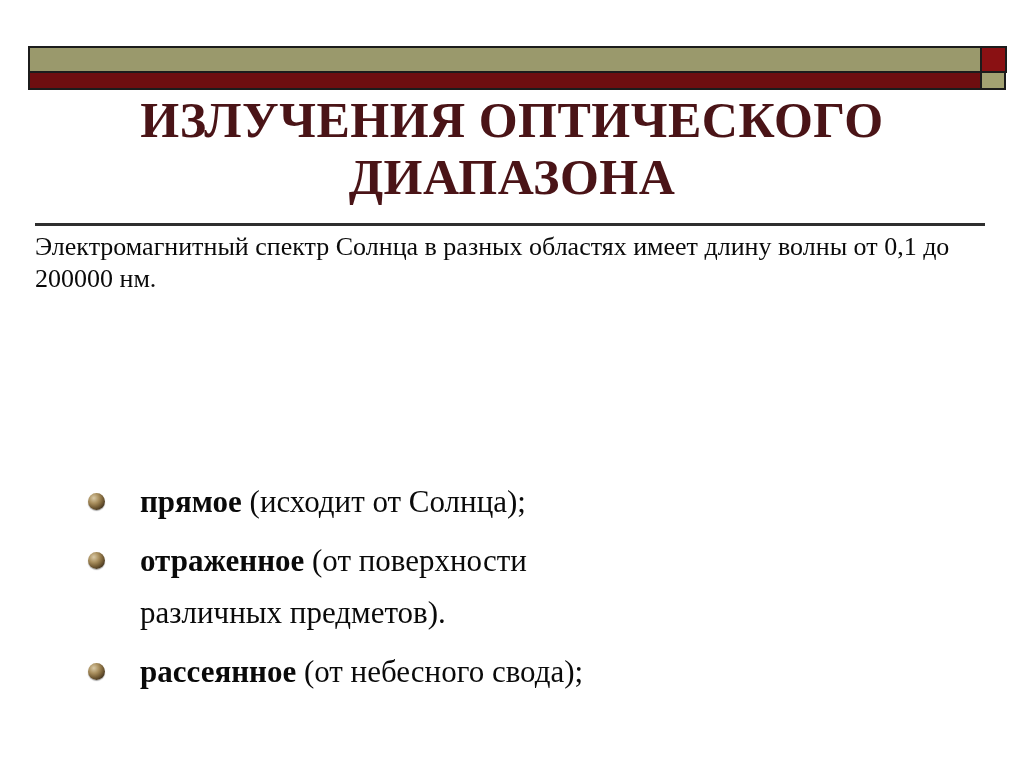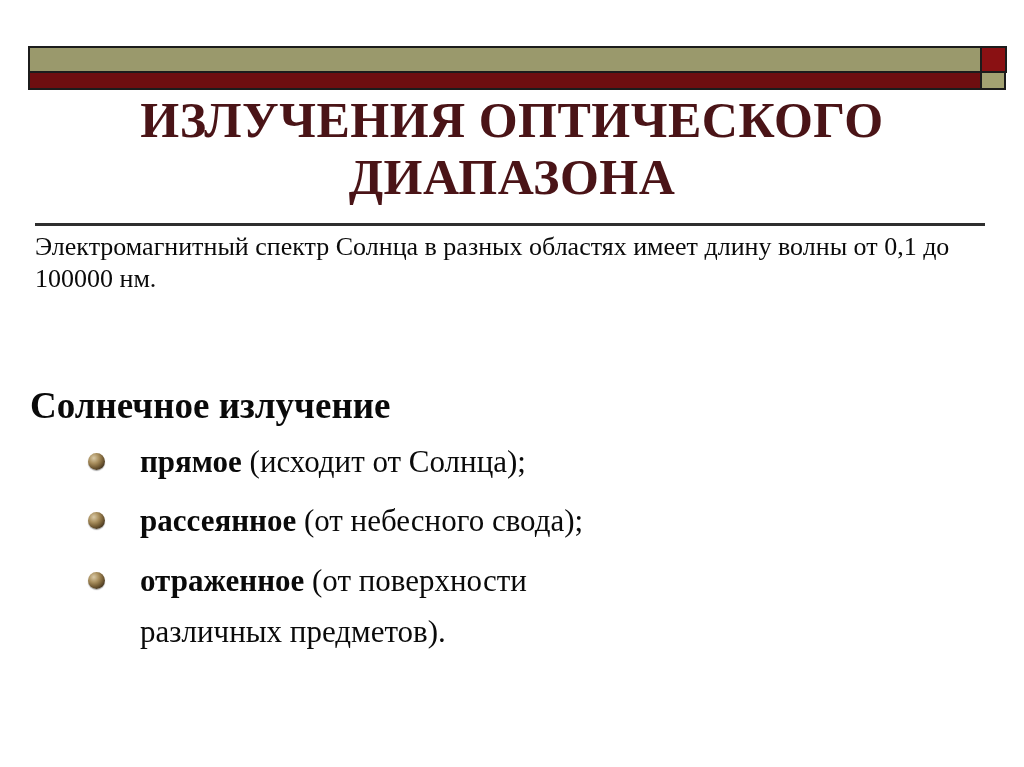--- a/index.html
+++ b/index.html
@@ -54,21 +54,21 @@
   .para-1{top:199px;}
   .para-2{top:272px;}
   
   .section-heading{
     position:absolute;left:30px;top:352px;
     font-size:37px;font-weight:bold;
     color:var(--text-black);
   }
   
   .bullet-list{
-    position:absolute;left:88px;top:404px;
+    position:absolute;left:88px;top:444px;
     list-style:none;
   }
   .bullet-item{
     position:relative;
     padding-left:52px;
     max-width:512px;
     font-size:31px;line-height:1.66;
     margin-bottom:8px;
     color:var(--text-black);
   }
@@ -88,32 +88,31 @@
   <div>
     <div class="bar bar-olive"></div>
     <div class="bar sq-red"></div>
     <div class="bar bar-red"></div>
     <div class="bar sq-olive"></div>
   </div>
 
   <h1 class="title">ИЗЛУЧЕНИЯ ОПТИЧЕСКОГО ДИАПАЗОНА</h1>
   <div class="title-rule"></div>
 
-  <p class="para para-1">Электромагнитный спектр Солнца в разных областях имеет длину волны от 0,1 до 100000 нм.</p>
+  <p class="para para-1">Электромагнитный спектр Солнца в разных областях имеет длину волны от 0,1 до 200000 нм.</p>
 
-  <h2 class="section-heading">Солнечное излучение</h2>
 
   <ul class="bullet-list">
     <li class="bullet-item">
       <span class="sphere"></span>
       <span class="lead">прямое</span><span> (исходит от Солнца);</span>
     </li>
     <li class="bullet-item">
       <span class="sphere"></span>
-      <span class="lead">рассеянное</span><span> (от небесного свода);</span>
+      <span class="lead">отраженное</span><span> (от поверхности различных предметов).</span>
     </li>
     <li class="bullet-item">
       <span class="sphere"></span>
-      <span class="lead">отраженное</span><span> (от поверхности различных предметов).</span>
+      <span class="lead">рассеянное</span><span> (от небесного свода);</span>
     </li>
   </ul>
 
 </div>
 
 </body></html>

